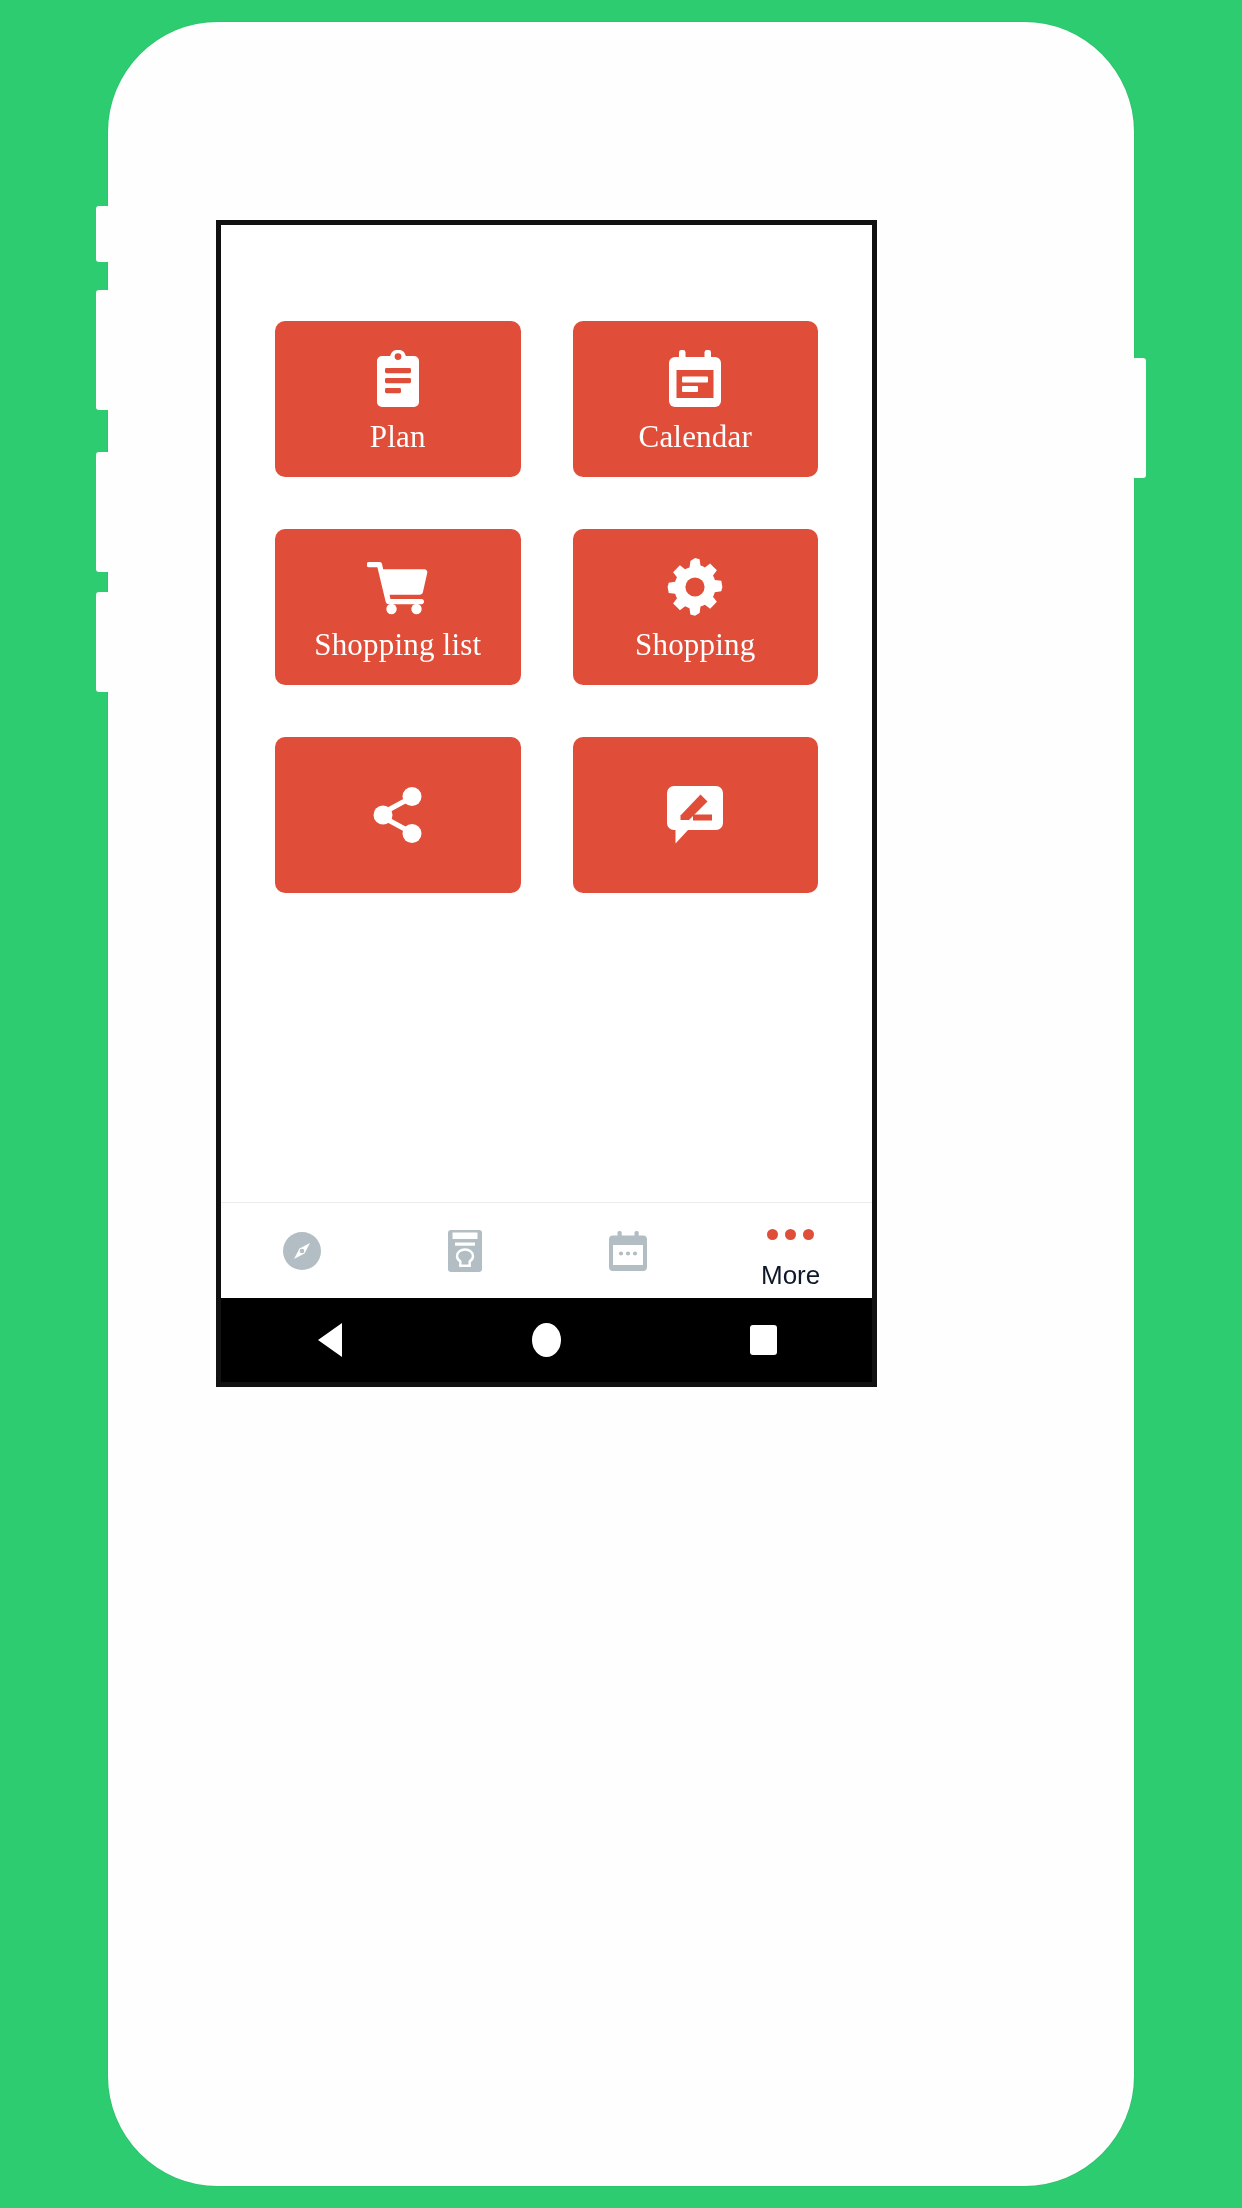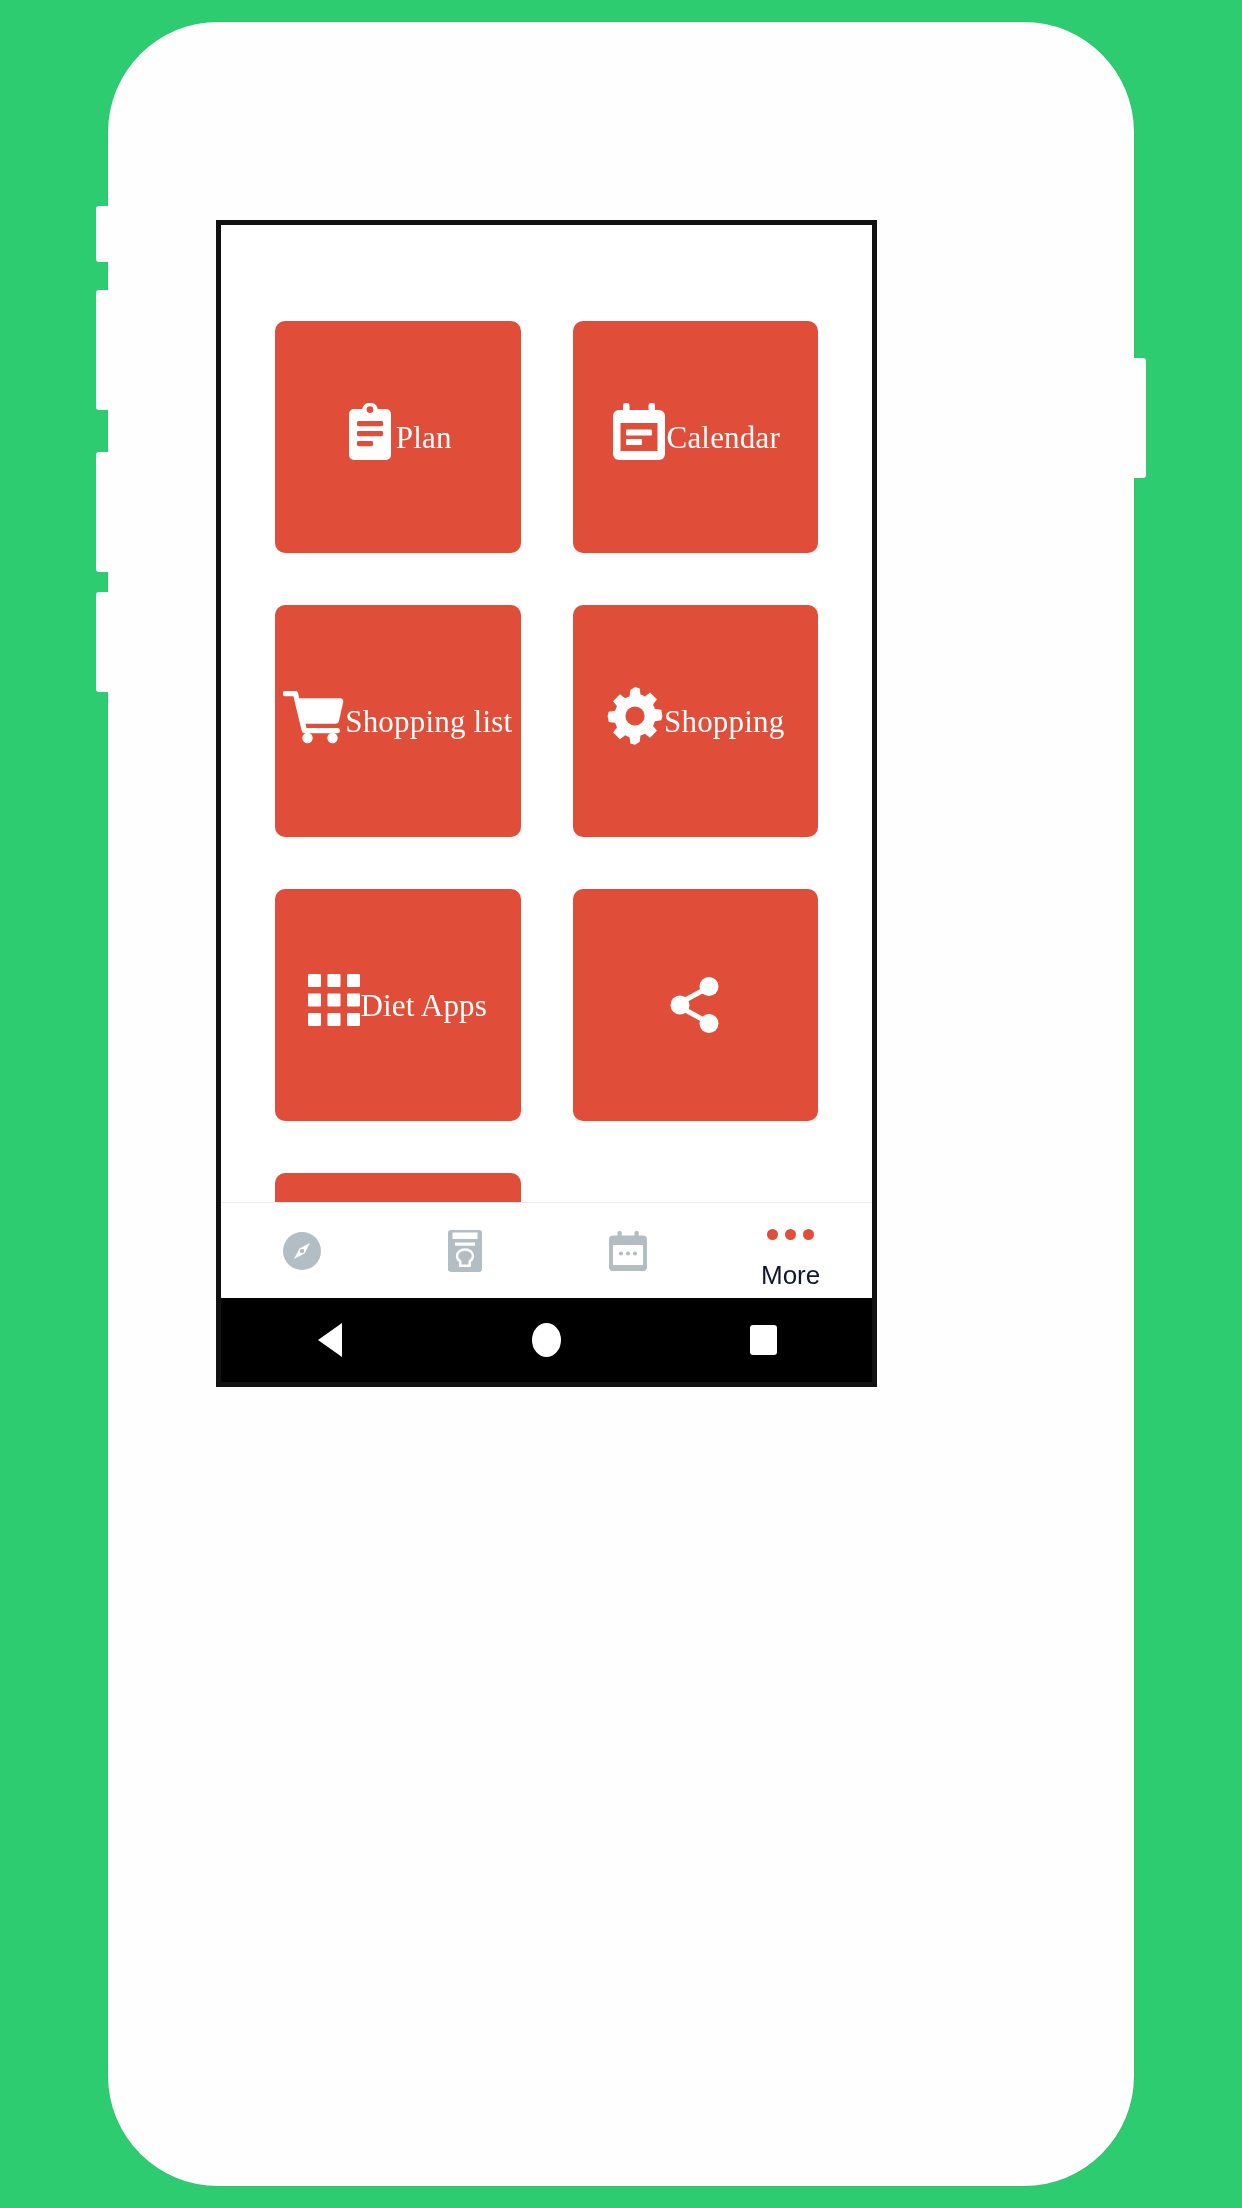--- a/index.html
+++ b/index.html
@@ -75,23 +75,23 @@
     display:grid;
     grid-template-columns:1fr 1fr;
     column-gap:52px;
     row-gap:52px;
     padding-top:96px;
   }
 
   .tile{
     background:#E04E39;
     border-radius:10px;
-    height:232px;
-    display:flex;
-    flex-direction:row;
+    height:156px;
+    display:flex;
+    flex-direction:column;
     align-items:center;
     justify-content:center;
     color:#FFFFFF;
     position:relative;
     cursor:pointer;
   }
   .tile .tile-icon{
     display:flex;
     align-items:center;
     justify-content:center;
@@ -238,36 +238,20 @@
               <span class="tile-icon">
                 <svg width="58" height="58" viewBox="0 0 58 58" fill="#FFFFFF">
                   <path d="M29 0l4.6 1.2.9 6.4a22 22 0 0 1 4.4 1.85l5.2-3.9 3.4 3.4 3.4 3.4-3.9 5.2a22 22 0 0 1 1.85 4.4l6.4.9L56.4 29l-1.15 4.35-6.4.9a22 22 0 0 1-1.85 4.4l3.9 5.2-3.4 3.4-3.4 3.4-5.2-3.9a22 22 0 0 1-4.4 1.85l-.9 6.4L29 57.8l-4.6-1.2-.9-6.4a22 22 0 0 1-4.4-1.85l-5.2 3.9-3.4-3.4-3.4-3.4 3.9-5.2a22 22 0 0 1-1.85-4.4l-6.4-.9L1.6 29l1.15-4.35 6.4-.9a22 22 0 0 1 1.85-4.4l-3.9-5.2 3.4-3.4 3.4-3.4 5.2 3.9a22 22 0 0 1 4.4-1.85l.9-6.4z"></path>
                   <circle cx="29" cy="29" r="9.6" fill="#E04E39"></circle>
                 </svg>
               </span>
               <span class="tile-label">Shopping</span>
             </div>
 
 
-            <div class="tile">
-              <span class="tile-icon">
-                <svg width="52" height="52" viewBox="0 0 52 52" fill="#FFFFFF">
-                  <rect x="0" y="0" width="13" height="13" rx="1"></rect>
-                  <rect x="19.5" y="0" width="13" height="13" rx="1"></rect>
-                  <rect x="39" y="0" width="13" height="13" rx="1"></rect>
-                  <rect x="0" y="19.5" width="13" height="13" rx="1"></rect>
-                  <rect x="19.5" y="19.5" width="13" height="13" rx="1"></rect>
-                  <rect x="39" y="19.5" width="13" height="13" rx="1"></rect>
-                  <rect x="0" y="39" width="13" height="13" rx="1"></rect>
-                  <rect x="19.5" y="39" width="13" height="13" rx="1"></rect>
-                  <rect x="39" y="39" width="13" height="13" rx="1"></rect>
-                </svg>
-              </span>
-              <span class="tile-label">Diet Apps</span>
-            </div>
 
             <div class="tile no-label">
               <span class="tile-icon">
                 <svg width="52" height="56" viewBox="0 0 52 56" fill="#FFFFFF">
                   <circle cx="40" cy="9.5" r="9.5"></circle>
                   <circle cx="11" cy="28" r="9.5"></circle>
                   <circle cx="40" cy="46.5" r="9.5"></circle>
                   <path d="M13.5 24.5 L37.5 11.5" stroke="#FFFFFF" stroke-width="5" stroke-linecap="round"></path>
                   <path d="M13.5 31.5 L37.5 44.5" stroke="#FFFFFF" stroke-width="5" stroke-linecap="round"></path>
                 </svg>

